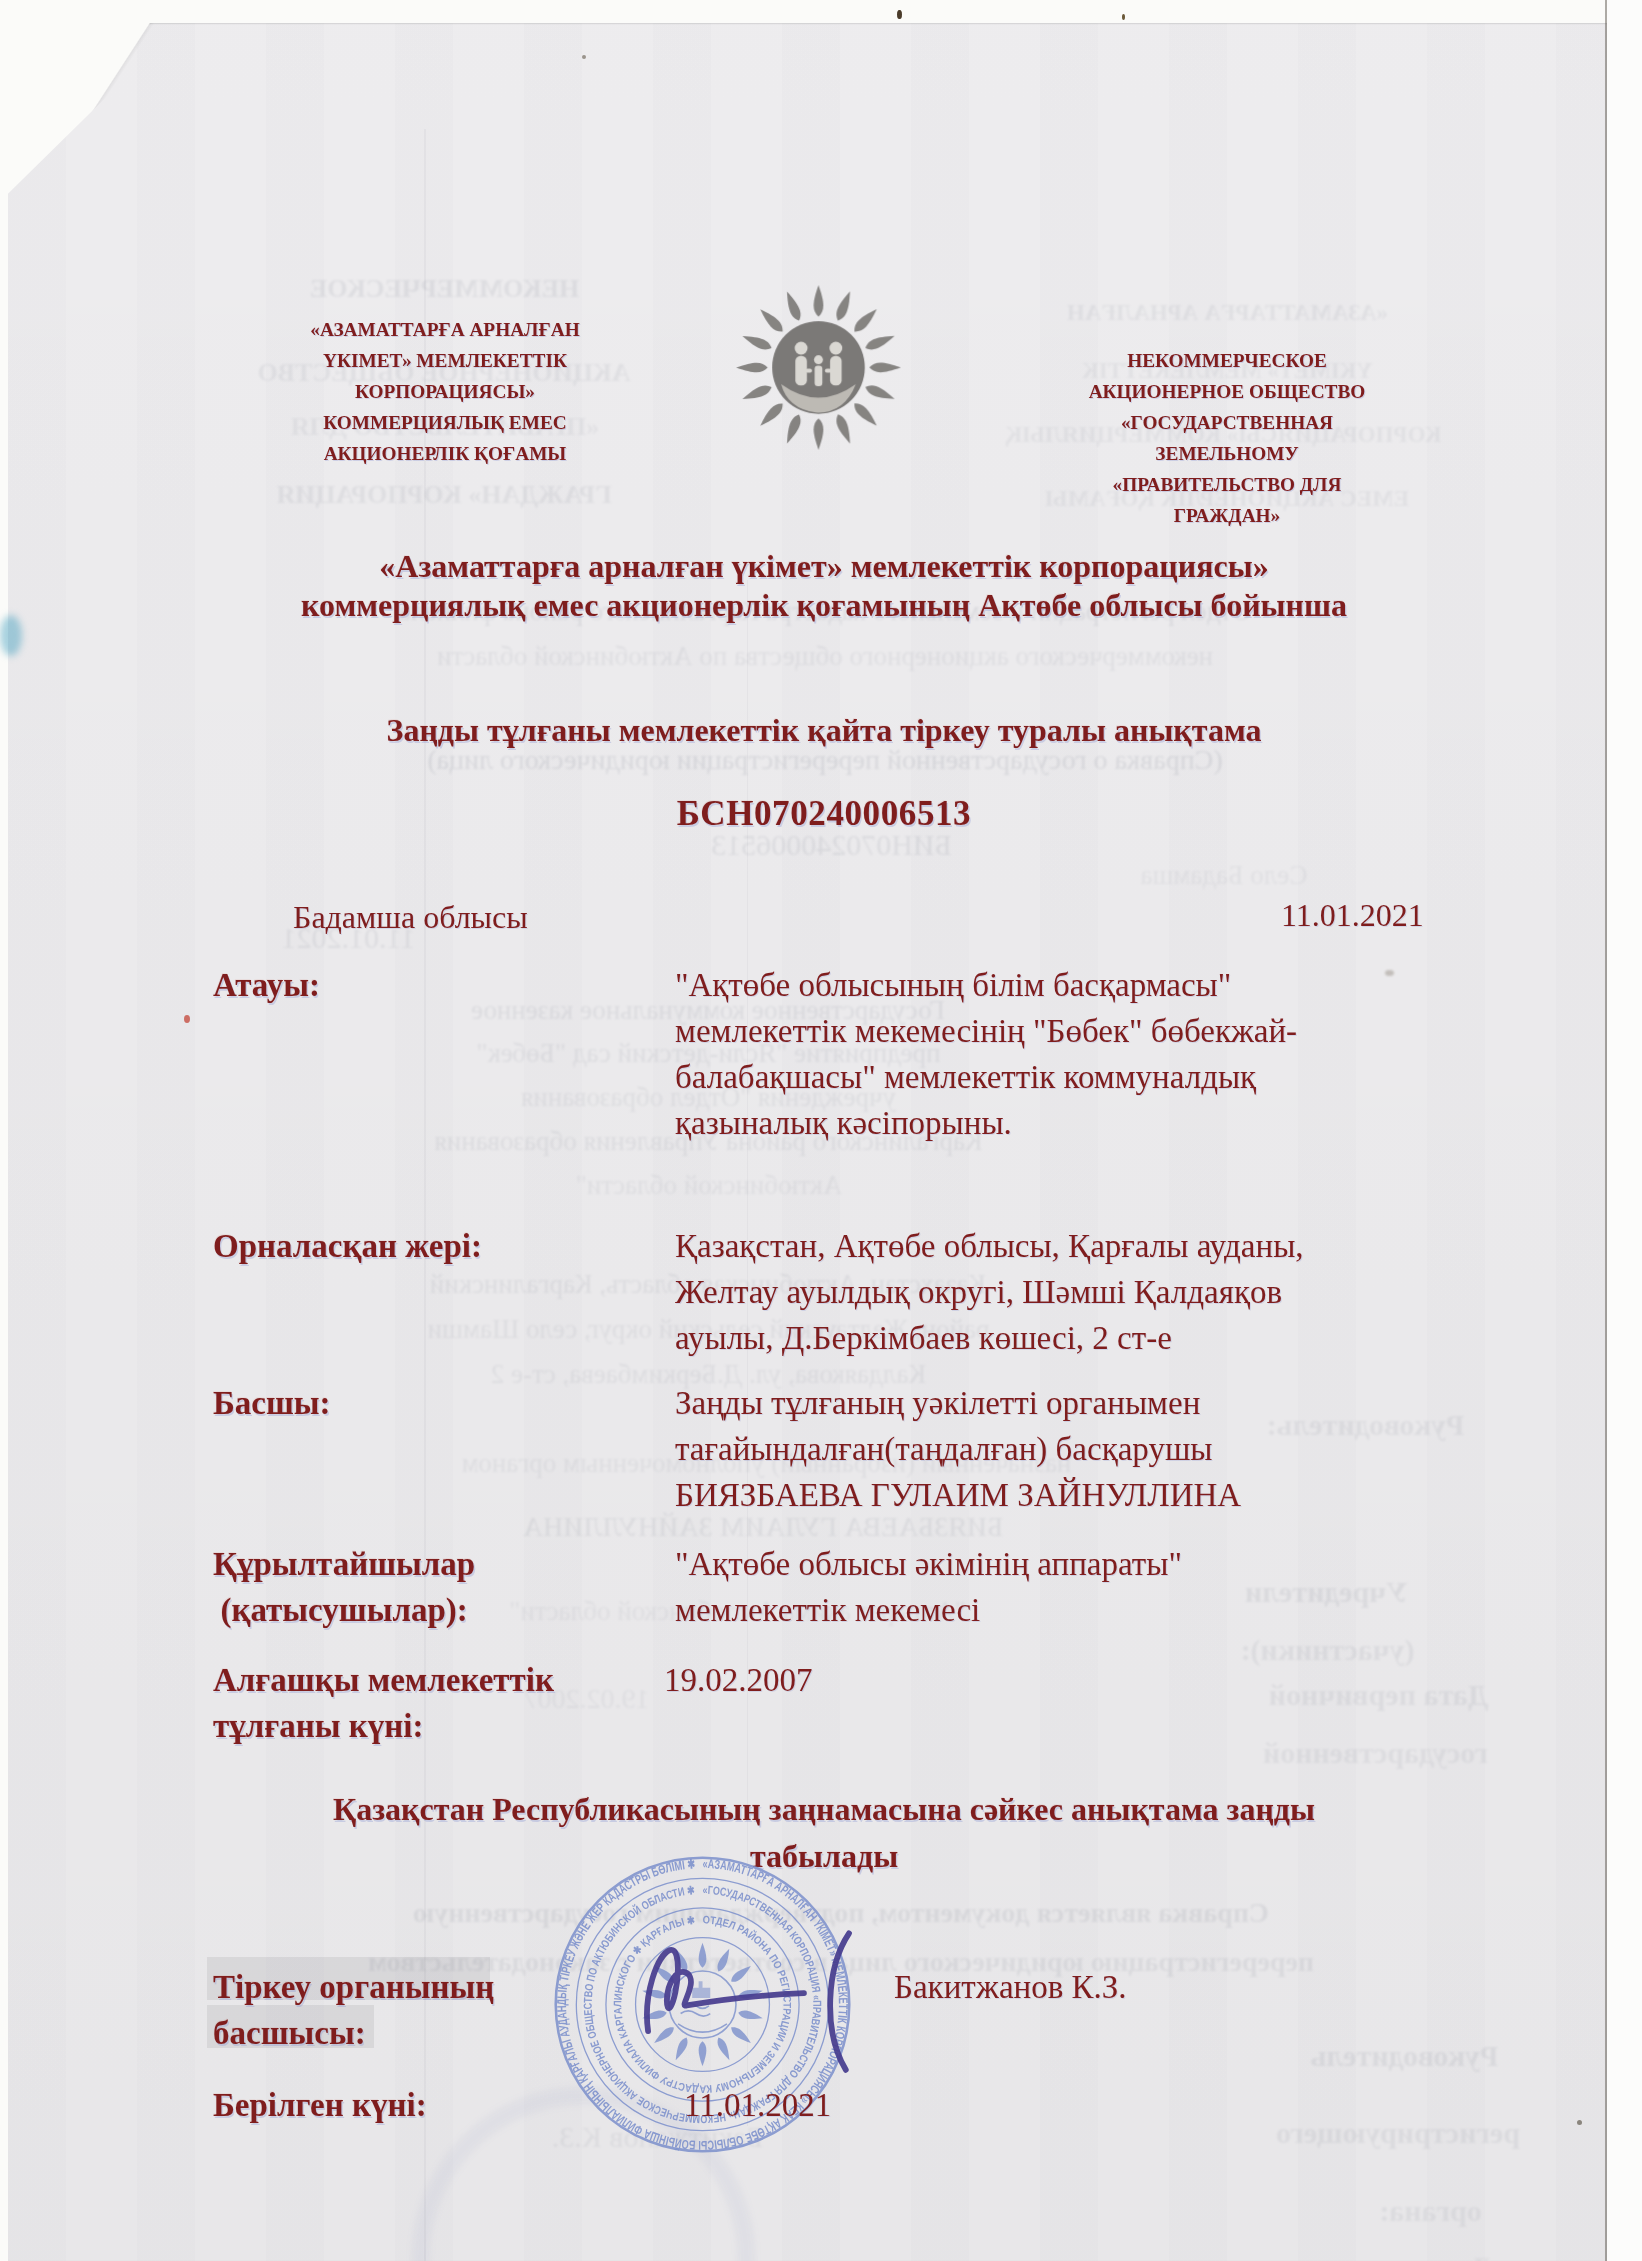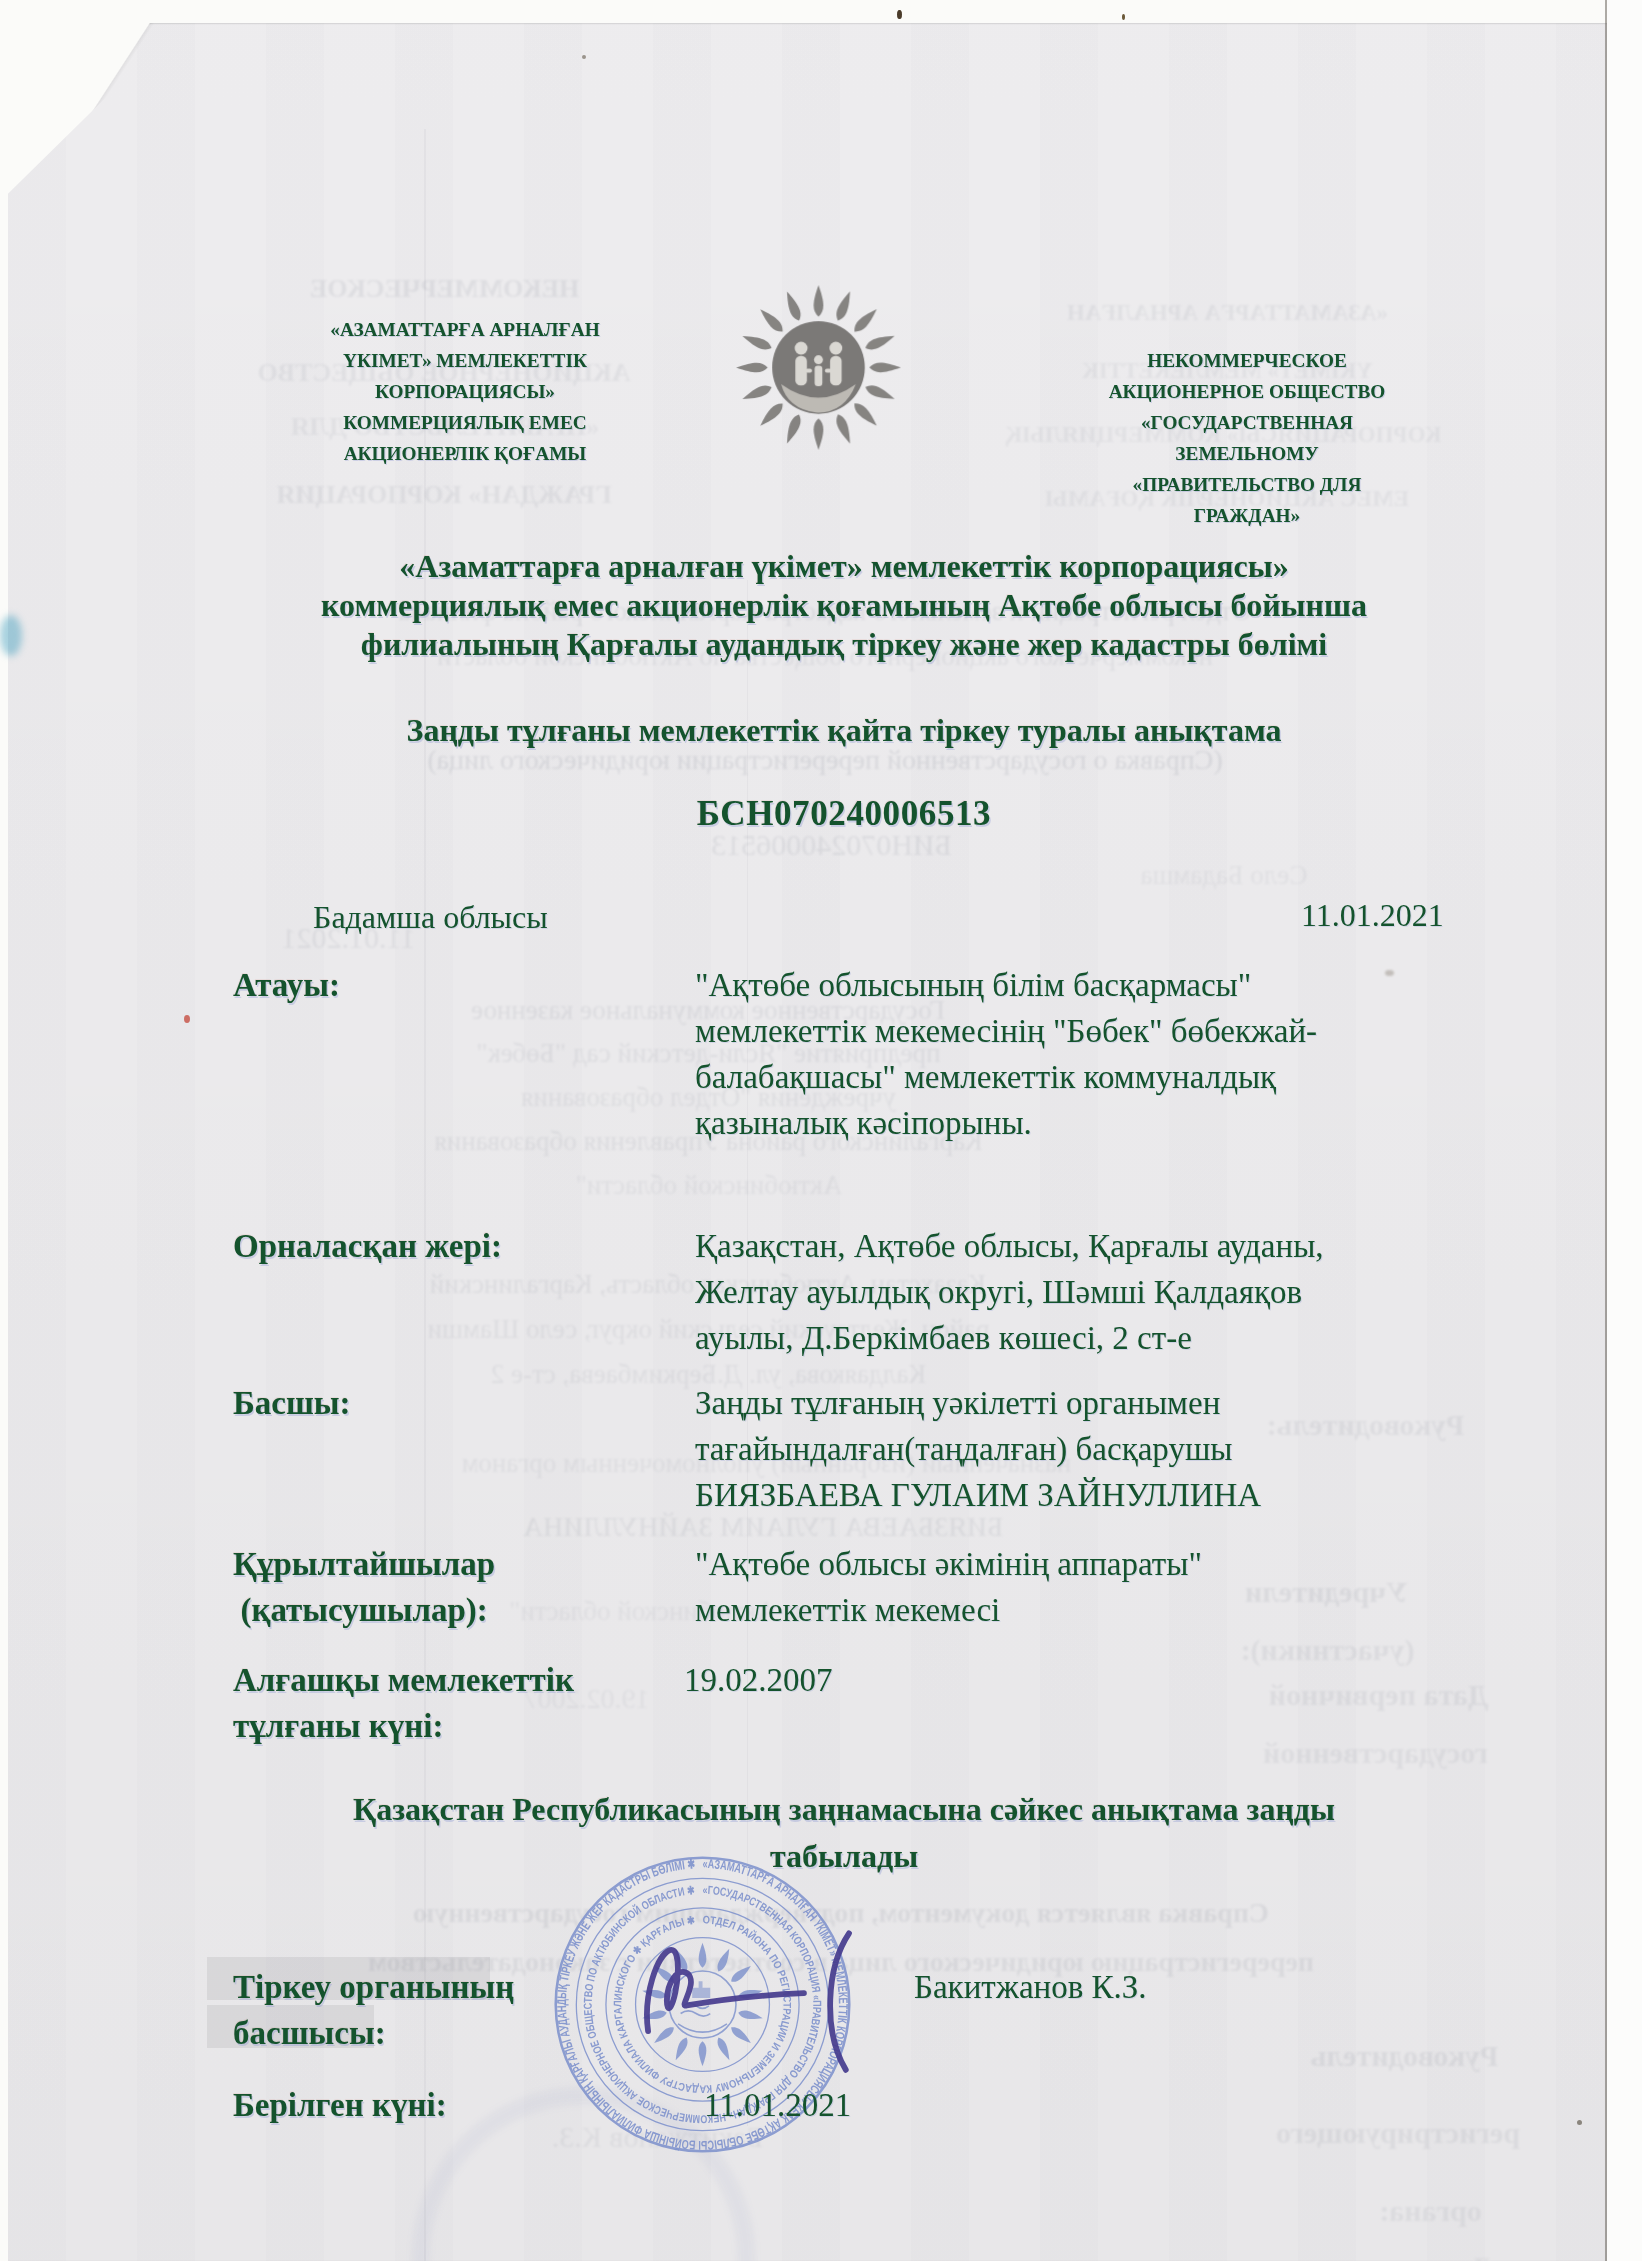--- a/index.html
+++ b/index.html
@@ -11,21 +11,21 @@
       linear-gradient(180deg, rgba(0,0,0,0.015), rgba(0,0,0,0.04)),
       repeating-linear-gradient(90deg, rgba(120,120,140,0.022) 0 58px, rgba(255,255,255,0.02) 58px 129px),
       #f1f0f2;
     box-shadow: inset 0 1.3px 0 rgba(0,0,0,0.08), inset -1.3px 0 1.9px rgba(0,0,0,0.05);}
   #corner-fold{position:absolute;left:7.7px;top:23px;width:174px;height:171px;
     background:linear-gradient(123deg,#fbfbf9 49.5%,rgba(0,0,0,0.05) 50%,transparent 51.5%);
     clip-path:polygon(0 0,100% 0,0 100%);}
   #right-scan-line{position:absolute;left:1605px;top:0;width:1.9px;height:2261px;background:rgba(110,104,96,0.55);}
   #right-white{position:absolute;left:1607px;top:0;width:35px;height:2261px;background:#fcfcfb;}
   .fold-line{position:absolute;background:rgba(40,40,50,0.035);}
-  .t{position:absolute;color:#14532d;margin-left:20px;}
+  .t{position:absolute;color:#7f1d1d;}
   .nw{white-space:nowrap;}
   .ctr{text-align:center;}
   .b{font-weight:bold;text-shadow:1.3px 1.6px 0 rgba(125,138,210,0.30), -0.6px -0.6px 0 rgba(200,90,70,0.10);}
   .r{text-shadow:1px 1.3px 0 rgba(125,138,210,0.22);}
   .hdr{font-size:19.3px;line-height:31px;font-weight:bold;text-align:center;text-shadow:1px 1px 0 rgba(125,138,210,0.28);}
   .title{font-size:32px;line-height:39px;font-weight:bold;text-align:center;font-family:Liberation Serif, serif;}
   .fl{font-size:33px;line-height:46px;font-weight:bold;}
   .fv{font-size:33px;line-height:46px;}
   .bleed{position:absolute;color:#6e7483;transform:scaleX(-1);filter:blur(1px);text-align:center;line-height:1.15;}
   .shade{position:absolute;background:rgba(105,105,115,0.13);}
@@ -130,21 +130,20 @@
     <div>АКЦИОНЕРНОЕ ОБЩЕСТВО</div>
     <div>«ГОСУДАРСТВЕННАЯ</div>
     <div>ЗЕМЕЛЬНОМУ</div>
     <div>«ПРАВИТЕЛЬСТВО ДЛЯ</div>
     <div>ГРАЖДАН»</div>
   </div>
 
   <div class="t title b" style="left:209px;top:547px;width:1230px;">
     <div>«Азаматтарға арналған үкімет» мемлекеттік корпорациясы»</div>
     <div>коммерциялық емес акционерлік қоғамының  Ақтөбе облысы бойынша</div>
-    <div>филиалының Қарғалы аудандық тіркеу және жер кадастры бөлімі</div>
   </div>
 
   <div class="t title b" style="left:209px;top:711px;width:1230px;">Заңды тұлғаны мемлекеттік қайта тіркеу туралы анықтама</div>
 
   <div class="t b ctr" style="left:209px;top:794px;width:1230px;font-size:35px;letter-spacing:0.6px;">БСН070240006513</div>
 
   <div class="t r nw" style="left:293px;top:899px;font-size:32px;">Бадамша облысы</div>
   <div class="t r nw" style="left:1281px;top:897px;font-size:32px;">11.01.2021</div>
 
   <div class="t fl b" style="left:213px;top:962px;">Атауы:</div>

